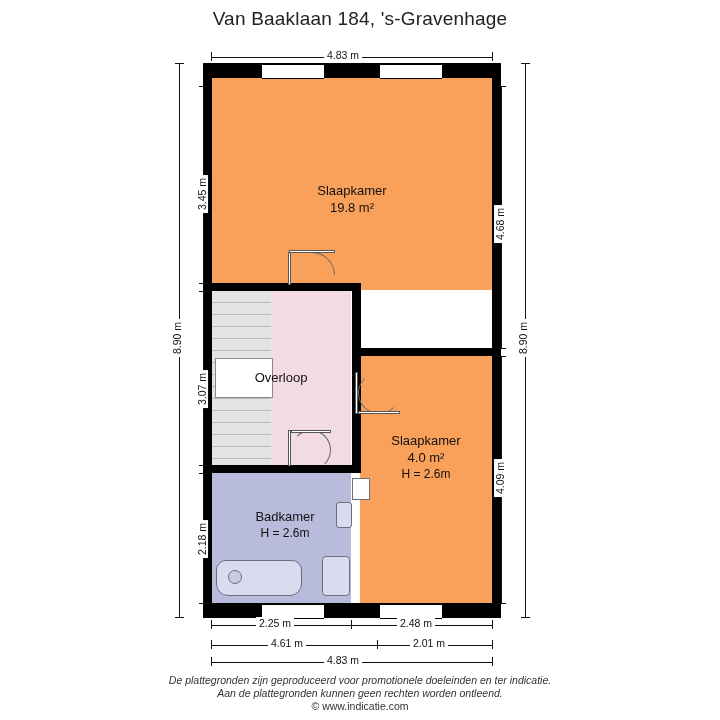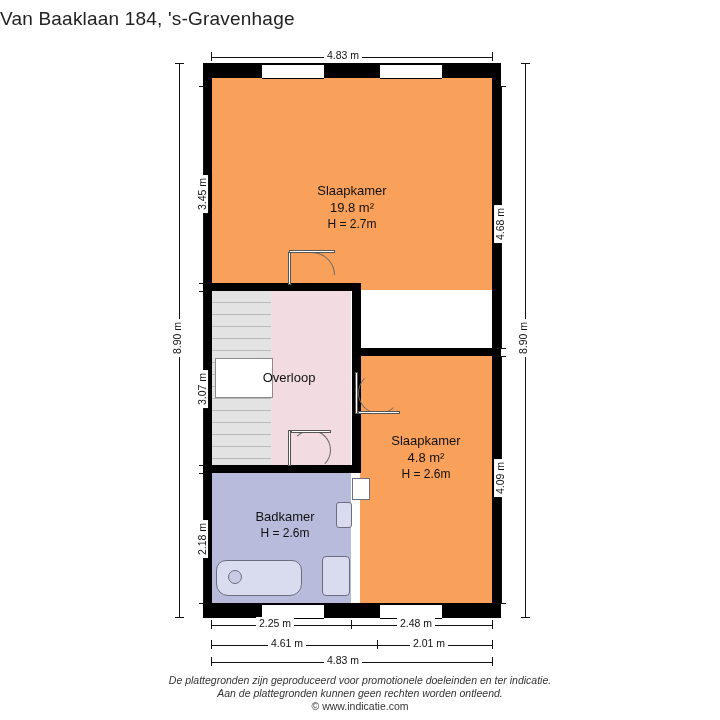--- a/index.html
+++ b/index.html
@@ -18,21 +18,21 @@
   .page {
     position: relative;
     width: 720px;
     height: 720px;
   }
   .title {
     position: absolute;
     top: 8px;
     left: 0;
     width: 720px;
-    text-align: left;
+    text-align: center;
     font-size: 19px;
     letter-spacing: 0.2px;
     color: #222;
   }
   .subtitle {
     position: absolute;
     top: 34px;
     left: 0;
     width: 720px;
     text-align: center;
@@ -228,30 +228,29 @@
     <div class="arc" style="left:358px; top:372px; width:42px; height:42px; border-color:transparent; border-left-color:#6a6a6a; border-bottom-color:#6a6a6a; transform:rotate(0deg);"></div>
     <div class="door-leaf" style="left:358px; top:411px; width:42px; height:3px; background:#ffffff;"></div>
 
     <div class="door-leaf" style="left:288px; top:430px; width:3px; height:36px; background:#ffffff;"></div>
     <div class="arc" style="left:291px; top:430px; width:40px; height:40px; border-color:transparent; border-top-color:#6a6a6a; border-right-color:#6a6a6a;"></div>
     <div class="door-leaf" style="left:291px; top:430px; width:40px; height:3px; background:#ffffff;"></div>
 
     <div class="label" style="left:272px; top:182px;">
       <div class="nm">Slaapkamer</div>
       <div class="ar">19.8 m²</div>
-      <div class="ht">H = 2.7m</div>
-    </div>
-
-    <div class="label" style="left:209px; top:369px;">
+    </div>
+
+    <div class="label" style="left:201px; top:369px;">
       <div class="nm">Overloop</div>
     </div>
 
     <div class="label" style="left:346px; top:432px;">
       <div class="nm">Slaapkamer</div>
-      <div class="ar">4.8 m²</div>
+      <div class="ar">4.0 m²</div>
       <div class="ht">H = 2.6m</div>
     </div>
 
     <div class="label" style="left:205px; top:508px;">
       <div class="nm">Badkamer</div>
       <div class="ht">H = 2.6m</div>
     </div>
 
     <div class="dim h" style="left:211px; top:57px; width:282px;"></div>
     <div class="tick v" style="left:211px; top:52px;"></div>

